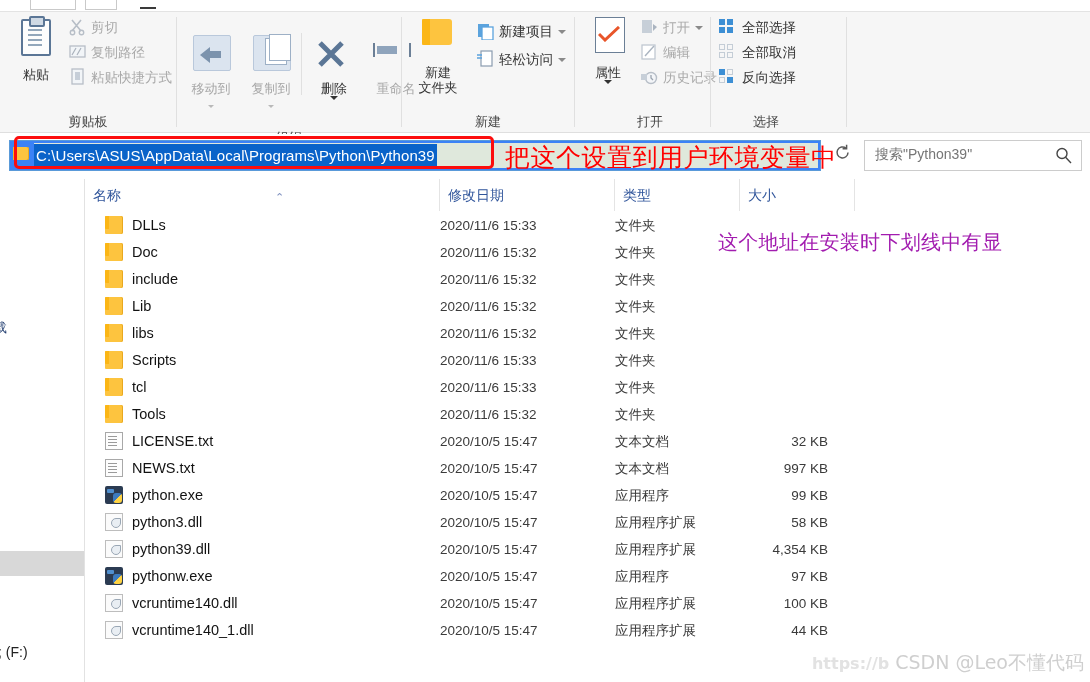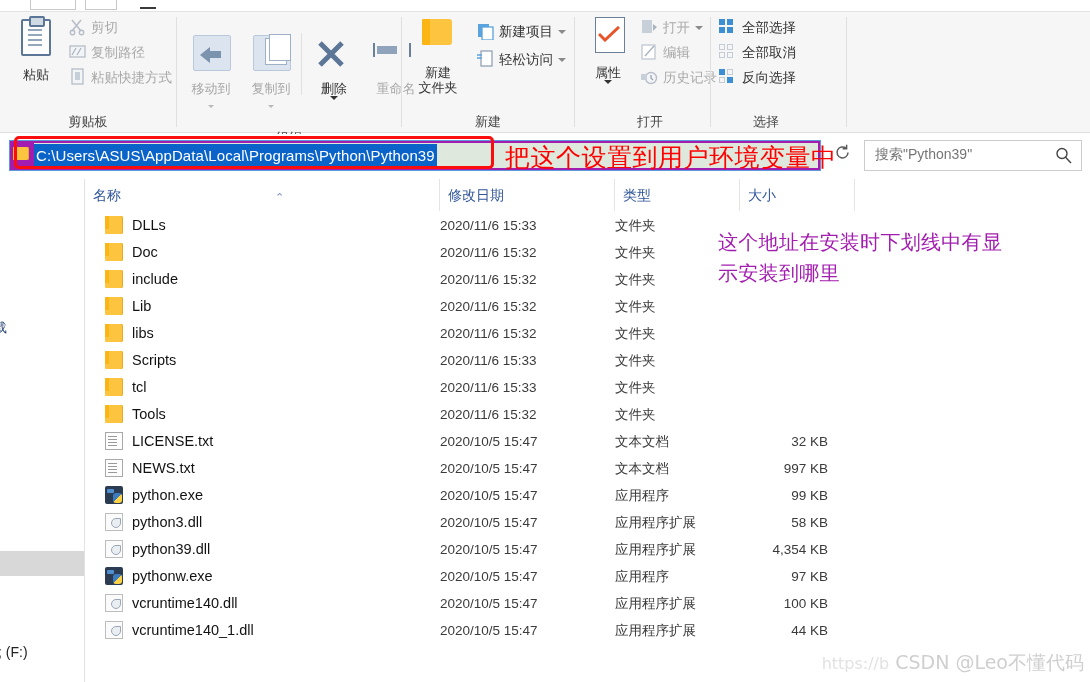--- a/index.html
+++ b/index.html
@@ -80,21 +80,21 @@
     border-top:4px solid #8a8a8a;vertical-align:middle;
   }
 
   
   .addrrow{
     position:absolute;left:0;top:134px;width:1090px;height:45px;
     background:#ffffff;
   }
   .addrbox{
     position:absolute;left:9px;top:6px;width:812px;height:31px;
-    border:1px solid #5a9ad9;background:#a21caf;box-sizing:border-box;
+    border:1px solid #5a9ad9;background:#3b82f6;box-sizing:border-box;
   }
   .addr-folder-ico{
     position:absolute;left:3px;top:6px;width:16px;height:13px;
   }
   .addr-field{
     position:absolute;left:24px;top:2px;right:2px;height:25px;
     background:#dfe8dc;
   }
   .addr-sel{
     position:absolute;left:0px;top:1px;height:23px;
@@ -282,21 +282,21 @@
   .sq4{
     position:absolute;left:0;top:2px;width:15px;height:15px;
   }
   .sq4 i{position:absolute;width:6px;height:6px;display:block;}
 
   
   .wm{
     position:absolute;right:6px;bottom:6px;font-size:19px;color:#cfcfcf;
     white-space:nowrap;font-family:"DejaVu Sans",sans-serif;
   }
-  .wm .url{color:#e2e2e2;font-size:16px;}
+  .wm .url{color:#e2e2e2;font-size:16px;font-weight:bold;}
 </style>
 </head>
 <body>
 
 <div id="root">
 
   <div class="ribbon">
     <div class="ribbon-topcut">
       <div class="cutbox"></div>
       <div class="cutbox2"></div>
@@ -629,21 +629,20 @@
       <div class="row">
         <div class="c-name"><span class="ico ico-dll"></span><span>vcruntime140_1.dll</span></div>
         <div class="c-date">2020/10/5 15:47</div>
         <div class="c-type">应用程序扩展</div>
         <div class="c-size">44 KB</div>
       </div>
     </div>
 
   <div class="annot-list">
     <div>这个地址在安装时下划线中有显</div>
-    <div>示安装到哪里</div>
   </div>
 
   <div class="wm">
     <span class="url">https://b</span>
     <span>CSDN @Leo不懂代码</span>
   </div>
 
 </div>
 
 </body></html>

